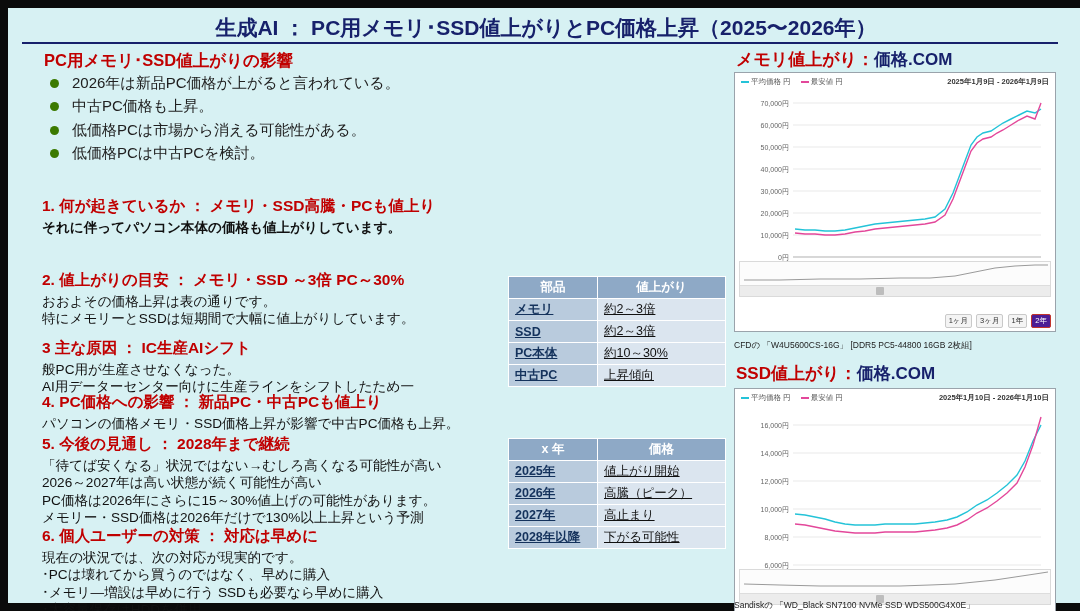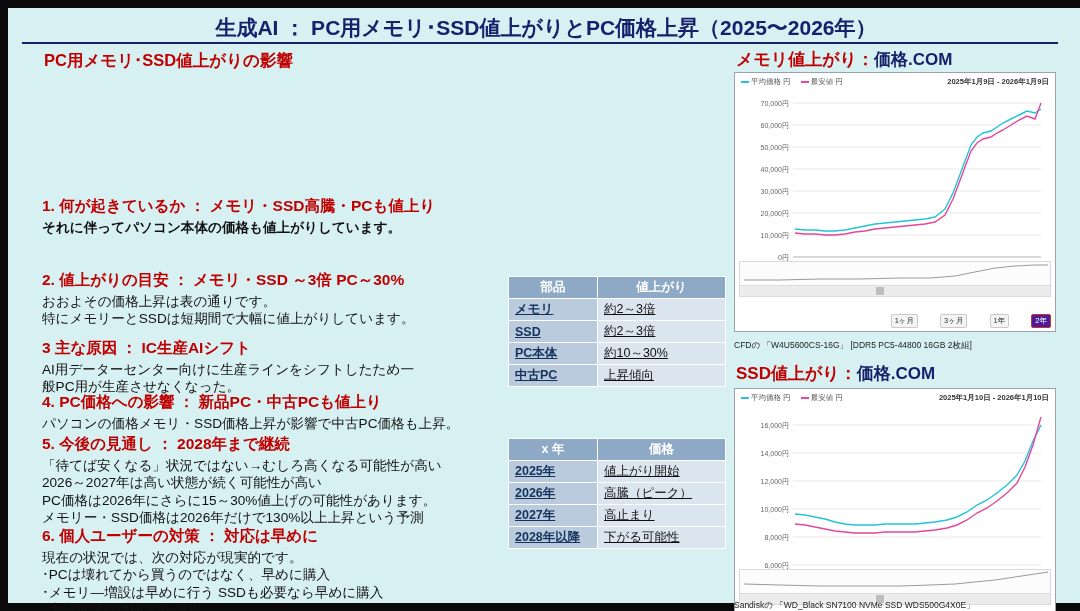--- a/index.html
+++ b/index.html
@@ -87,52 +87,58 @@
   .legend .sw.avg{background:#24c3d8;}
   .legend .sw.min{background:#e3479a;}
   .legend span.lbl{margin-right:8px;}
   .daterange{position:absolute;right:6px;top:4px;font-size:7.5px;color:#333;font-weight:bold;text-align:center;}
   .plot{position:absolute;left:0;top:16px;width:100%;}
   .mini{position:absolute;left:4px;right:4px;bottom:34px;height:34px;border:1px solid #dadada;background:#fcfcfc;}
   .minibar{position:absolute;left:0;right:0;bottom:0;height:10px;background:#ececec;border-top:1px solid #ddd;}
   .minibar .handle{position:absolute;top:1px;width:8px;height:8px;background:#bdbdbd;border-radius:1px;}
   .footnote{position:absolute;left:4px;bottom:4px;right:4px;font-size:8.5px;color:#222;}
   .rangebtns{position:absolute;right:4px;bottom:3px;font-size:7.5px;}
-  .rangebtns b{display:inline-block;padding:1px 3px;border:1px solid #c9c9c9;background:#f4f4f4;color:#333;margin-left:20px;border-radius:2px;font-weight:normal;}
+  .rangebtns b{display:inline-block;padding:1px 3px;border:1px solid #c9c9c9;background:#f4f4f4;color:#333;margin-left:2px;border-radius:2px;font-weight:normal;}
   .rangebtns b.on{background:#4c1d95;border-color:#c3342c;color:#fff;}
   svg{display:block;}
 </style>
 </head>
 <body>
 
 <div id="page">
 
   <div id="title">生成AI ：  PC用メモリ･SSD値上がりとPC価格上昇（2025〜2026年）</div>
   <div id="title-rule"></div>
 
   <div id="left">
 
     <div id="lead">PC用メモリ･SSD値上がりの影響</div>
 
+    <ul class="bullets">
+      <li>2026年は新品PC価格が上がると言われている。</li>
+      <li>中古PC価格も上昇。</li>
+      <li>低価格PCは市場から消える可能性がある。</li>
+      <li>低価格PCは中古PCを検討。</li>
+    </ul>
 
     <div class="sec" id="s1">
       <div class="head">1. 何が起きているか ： メモリ・SSD高騰・PCも値上り</div>
       <div class="body bold">それに伴ってパソコン本体の価格も値上がりしています。</div>
     </div>
 
     <div class="sec" id="s2">
       <div class="head">2. 値上がりの目安 ： メモリ・SSD ～3倍 PC～30%</div>
       <div class="body">おおよその価格上昇は表の通りです。</div>
       <div class="body">特にメモリーとSSDは短期間で大幅に値上がりしています。</div>
     </div>
 
     <div class="sec" id="s3">
       <div class="head">3 主な原因 ： IC生産AIシフト</div>
+      <div class="body">般PC用が生産させなくなった。</div>
       <div class="body">AI用データーセンター向けに生産ラインをシフトしたため一</div>
-      <div class="body">般PC用が生産させなくなった。</div>
     </div>
 
     <div class="sec" id="s4">
       <div class="head">4. PC価格への影響 ： 新品PC・中古PCも値上り</div>
       <div class="body">パソコンの価格メモリ・SSD価格上昇が影響で中古PC価格も上昇。</div>
     </div>
 
     <div class="sec" id="s5">
       <div class="head">5. 今後の見通し ： 2028年まで継続</div>
       <div class="body">「待てば安くなる」状況ではない→むしろ高くなる可能性が高い</div>

